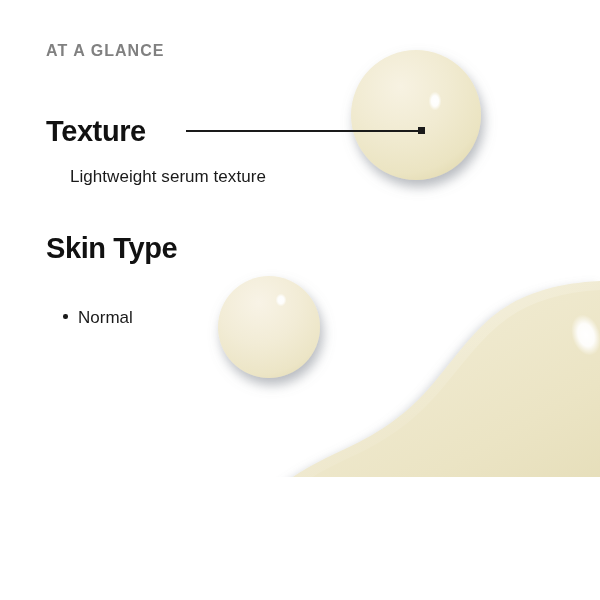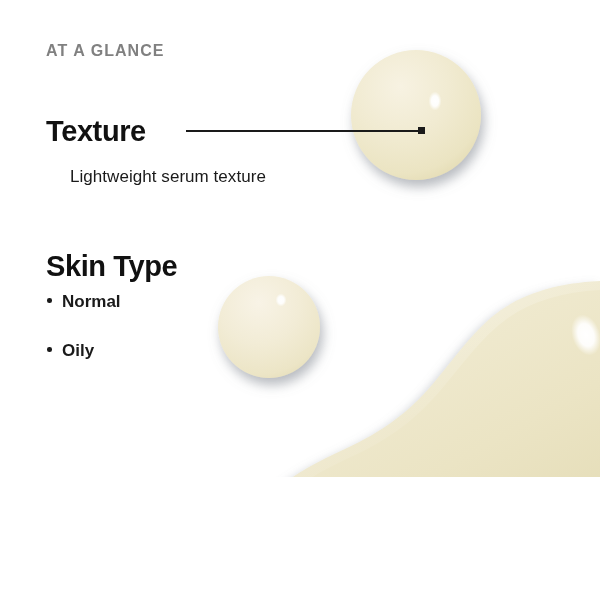--- a/index.html
+++ b/index.html
@@ -47,21 +47,21 @@
 
   .section-heading {
     position: absolute;
     font-size: 29px;
     font-weight: bold;
     color: #111111;
     letter-spacing: -0.4px;
     white-space: nowrap;
   }
   #texture-heading { left: 46px; top: 115px; }
-  #skintype-heading { left: 46px; top: 250px; }
+  #skintype-heading { left: 46px; top: 232px; }
 
   .section-sub {
     position: absolute;
     left: 46px;
     top: 167px;
     font-size: 17px;
     font-weight: normal;
     color: #1a1a1a;
     letter-spacing: 0.05px;
     white-space: nowrap;
@@ -85,23 +85,22 @@
     height: 7px;
     background: #1a1a1a;
   }
 
   
   #skin-list {
     position: absolute;
     left: 46px;
     top: 292px;
     list-style: none;
-    margin: 0;
+    margin: 16px;
     padding: 0;
-    font-weight: bold;
   }
   #skin-list li {
     position: relative;
     height: 49px;
     padding-left: 16px;
     font-size: 17px;
     color: #1a1a1a;
     white-space: nowrap;
   }
   #skin-list li .bullet-dot {
@@ -213,20 +212,16 @@
 
     <div class="section-sub">Lightweight serum texture</div>
 
     <div class="section-heading" id="skintype-heading">Skin Type</div>
 
     <ul id="skin-list">
       <li>
         <span class="bullet-dot"></span>
         <span class="bullet-label">Normal</span>
       </li>
-      <li>
-        <span class="bullet-dot"></span>
-        <span class="bullet-label">Oily</span>
-      </li>
     </ul>
 
   </div>
 </div>
 
 </body></html>

